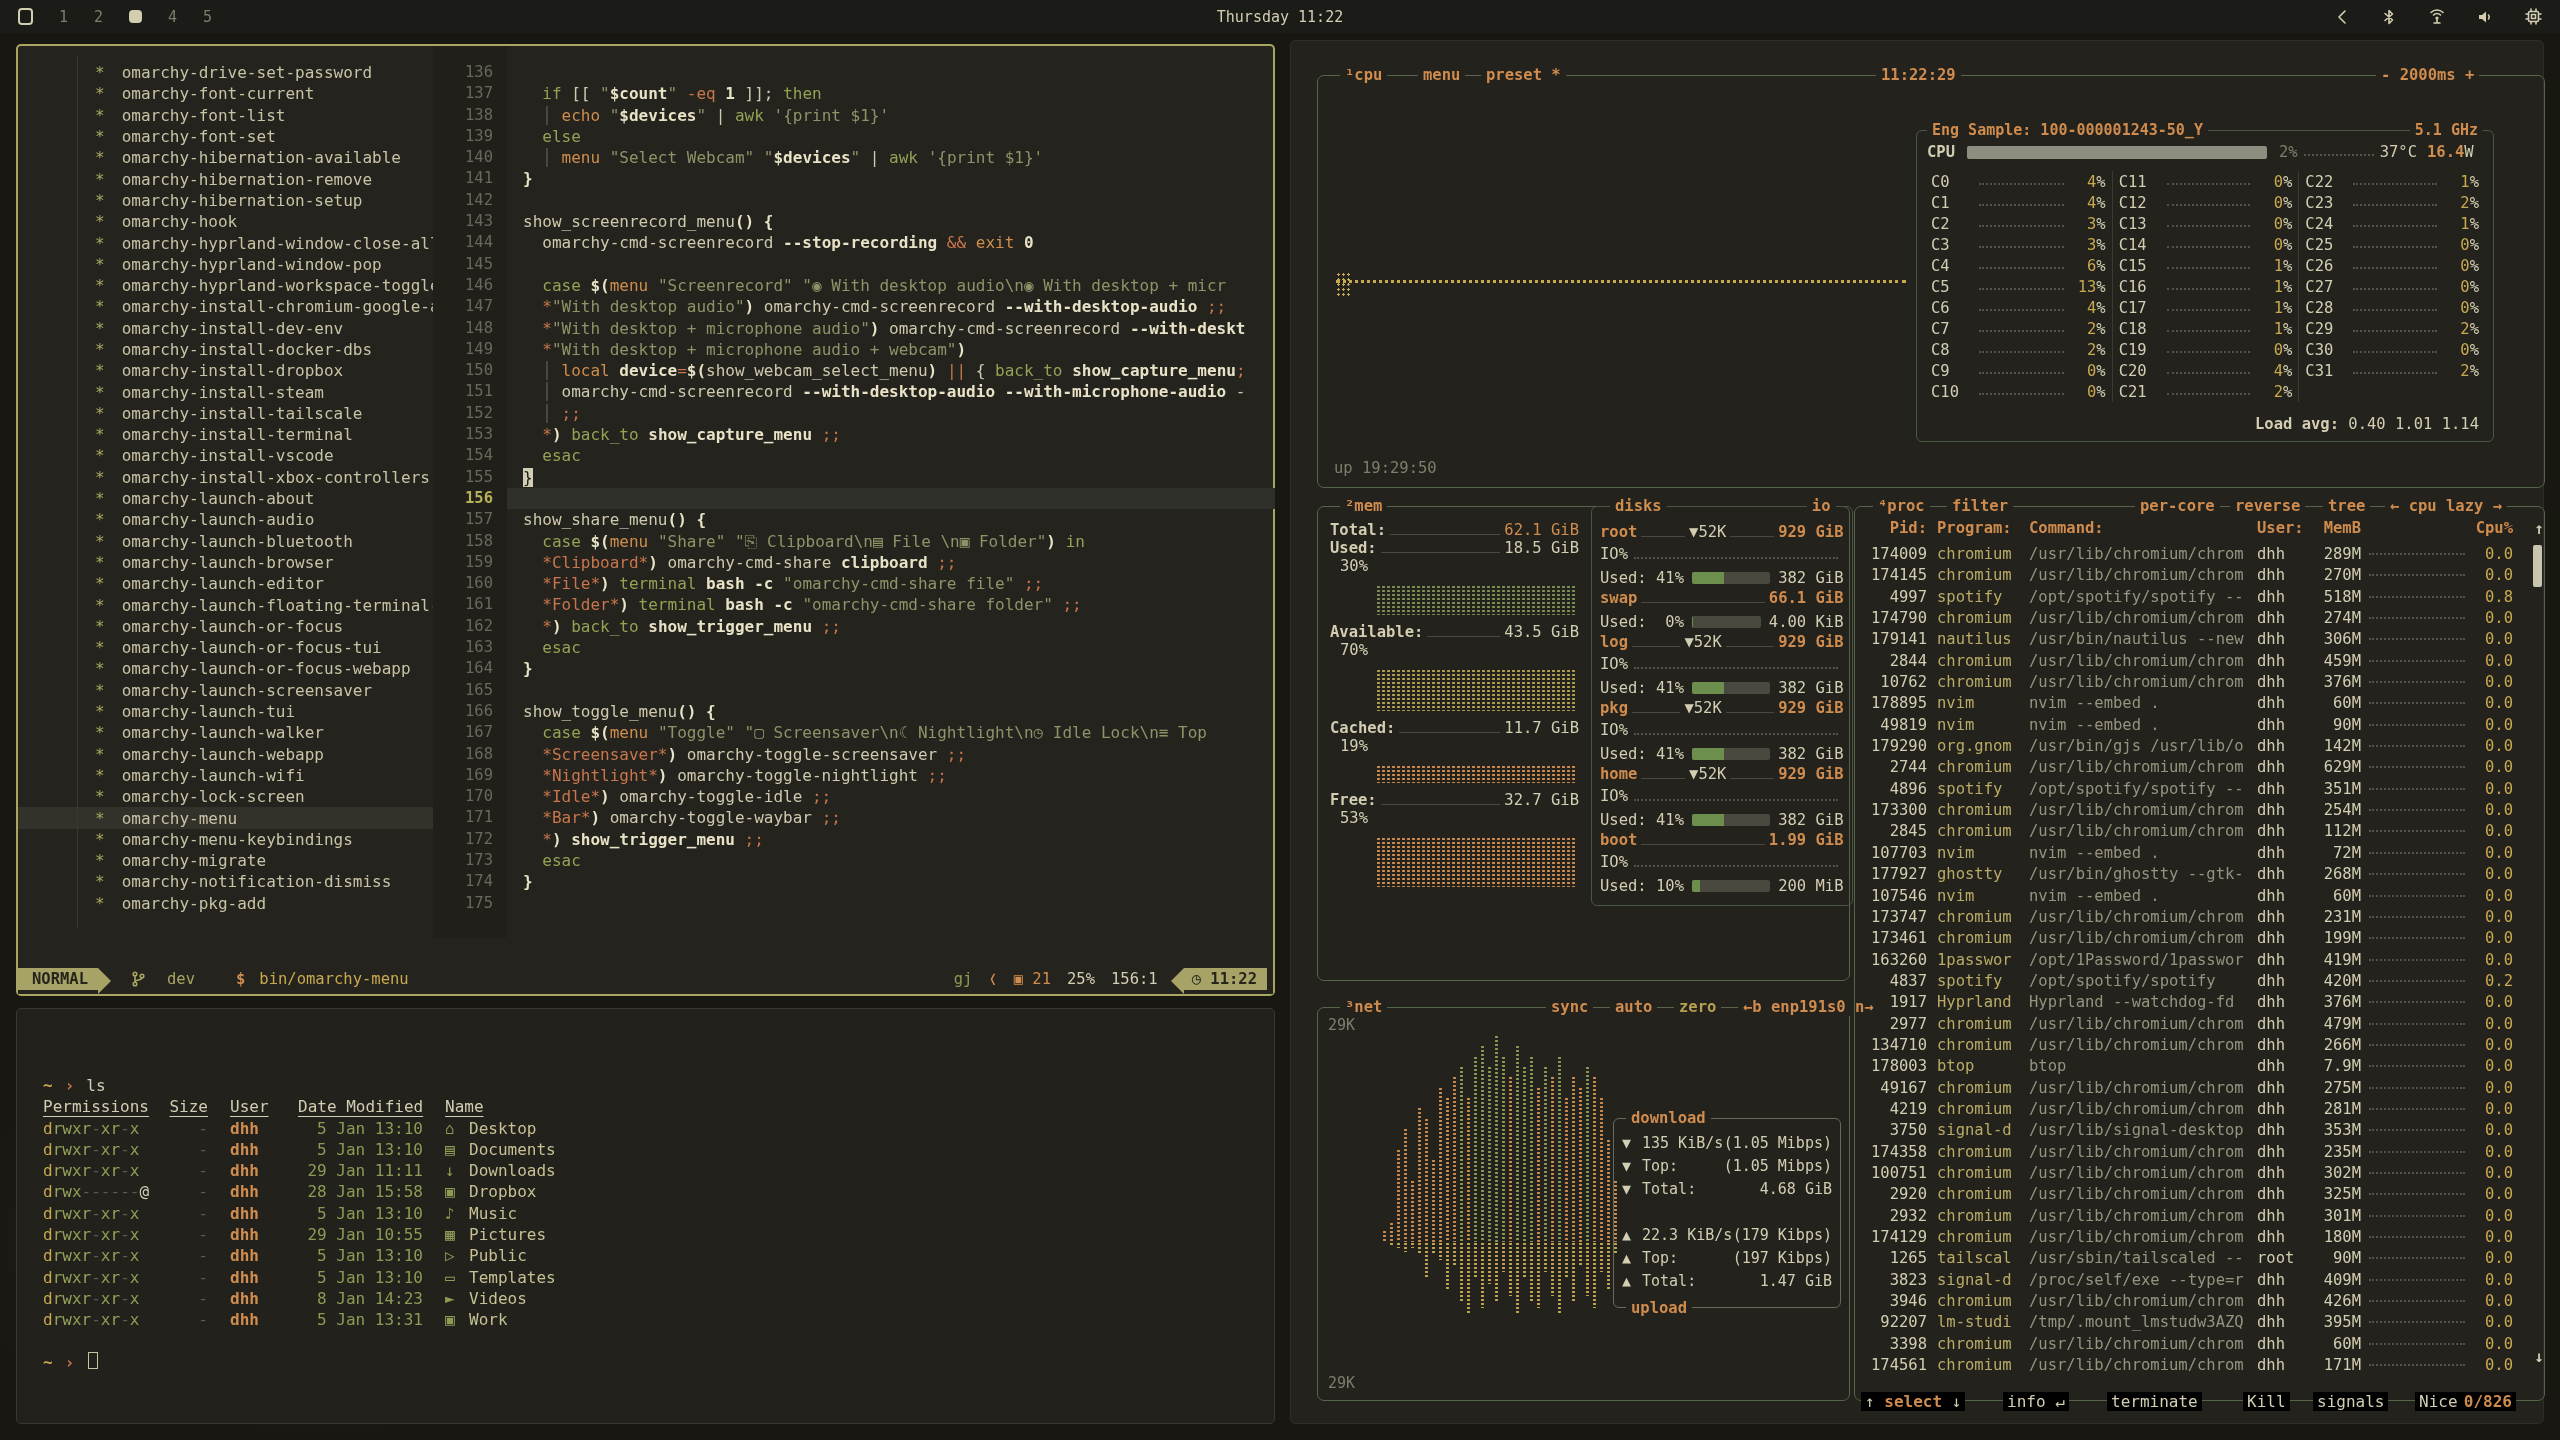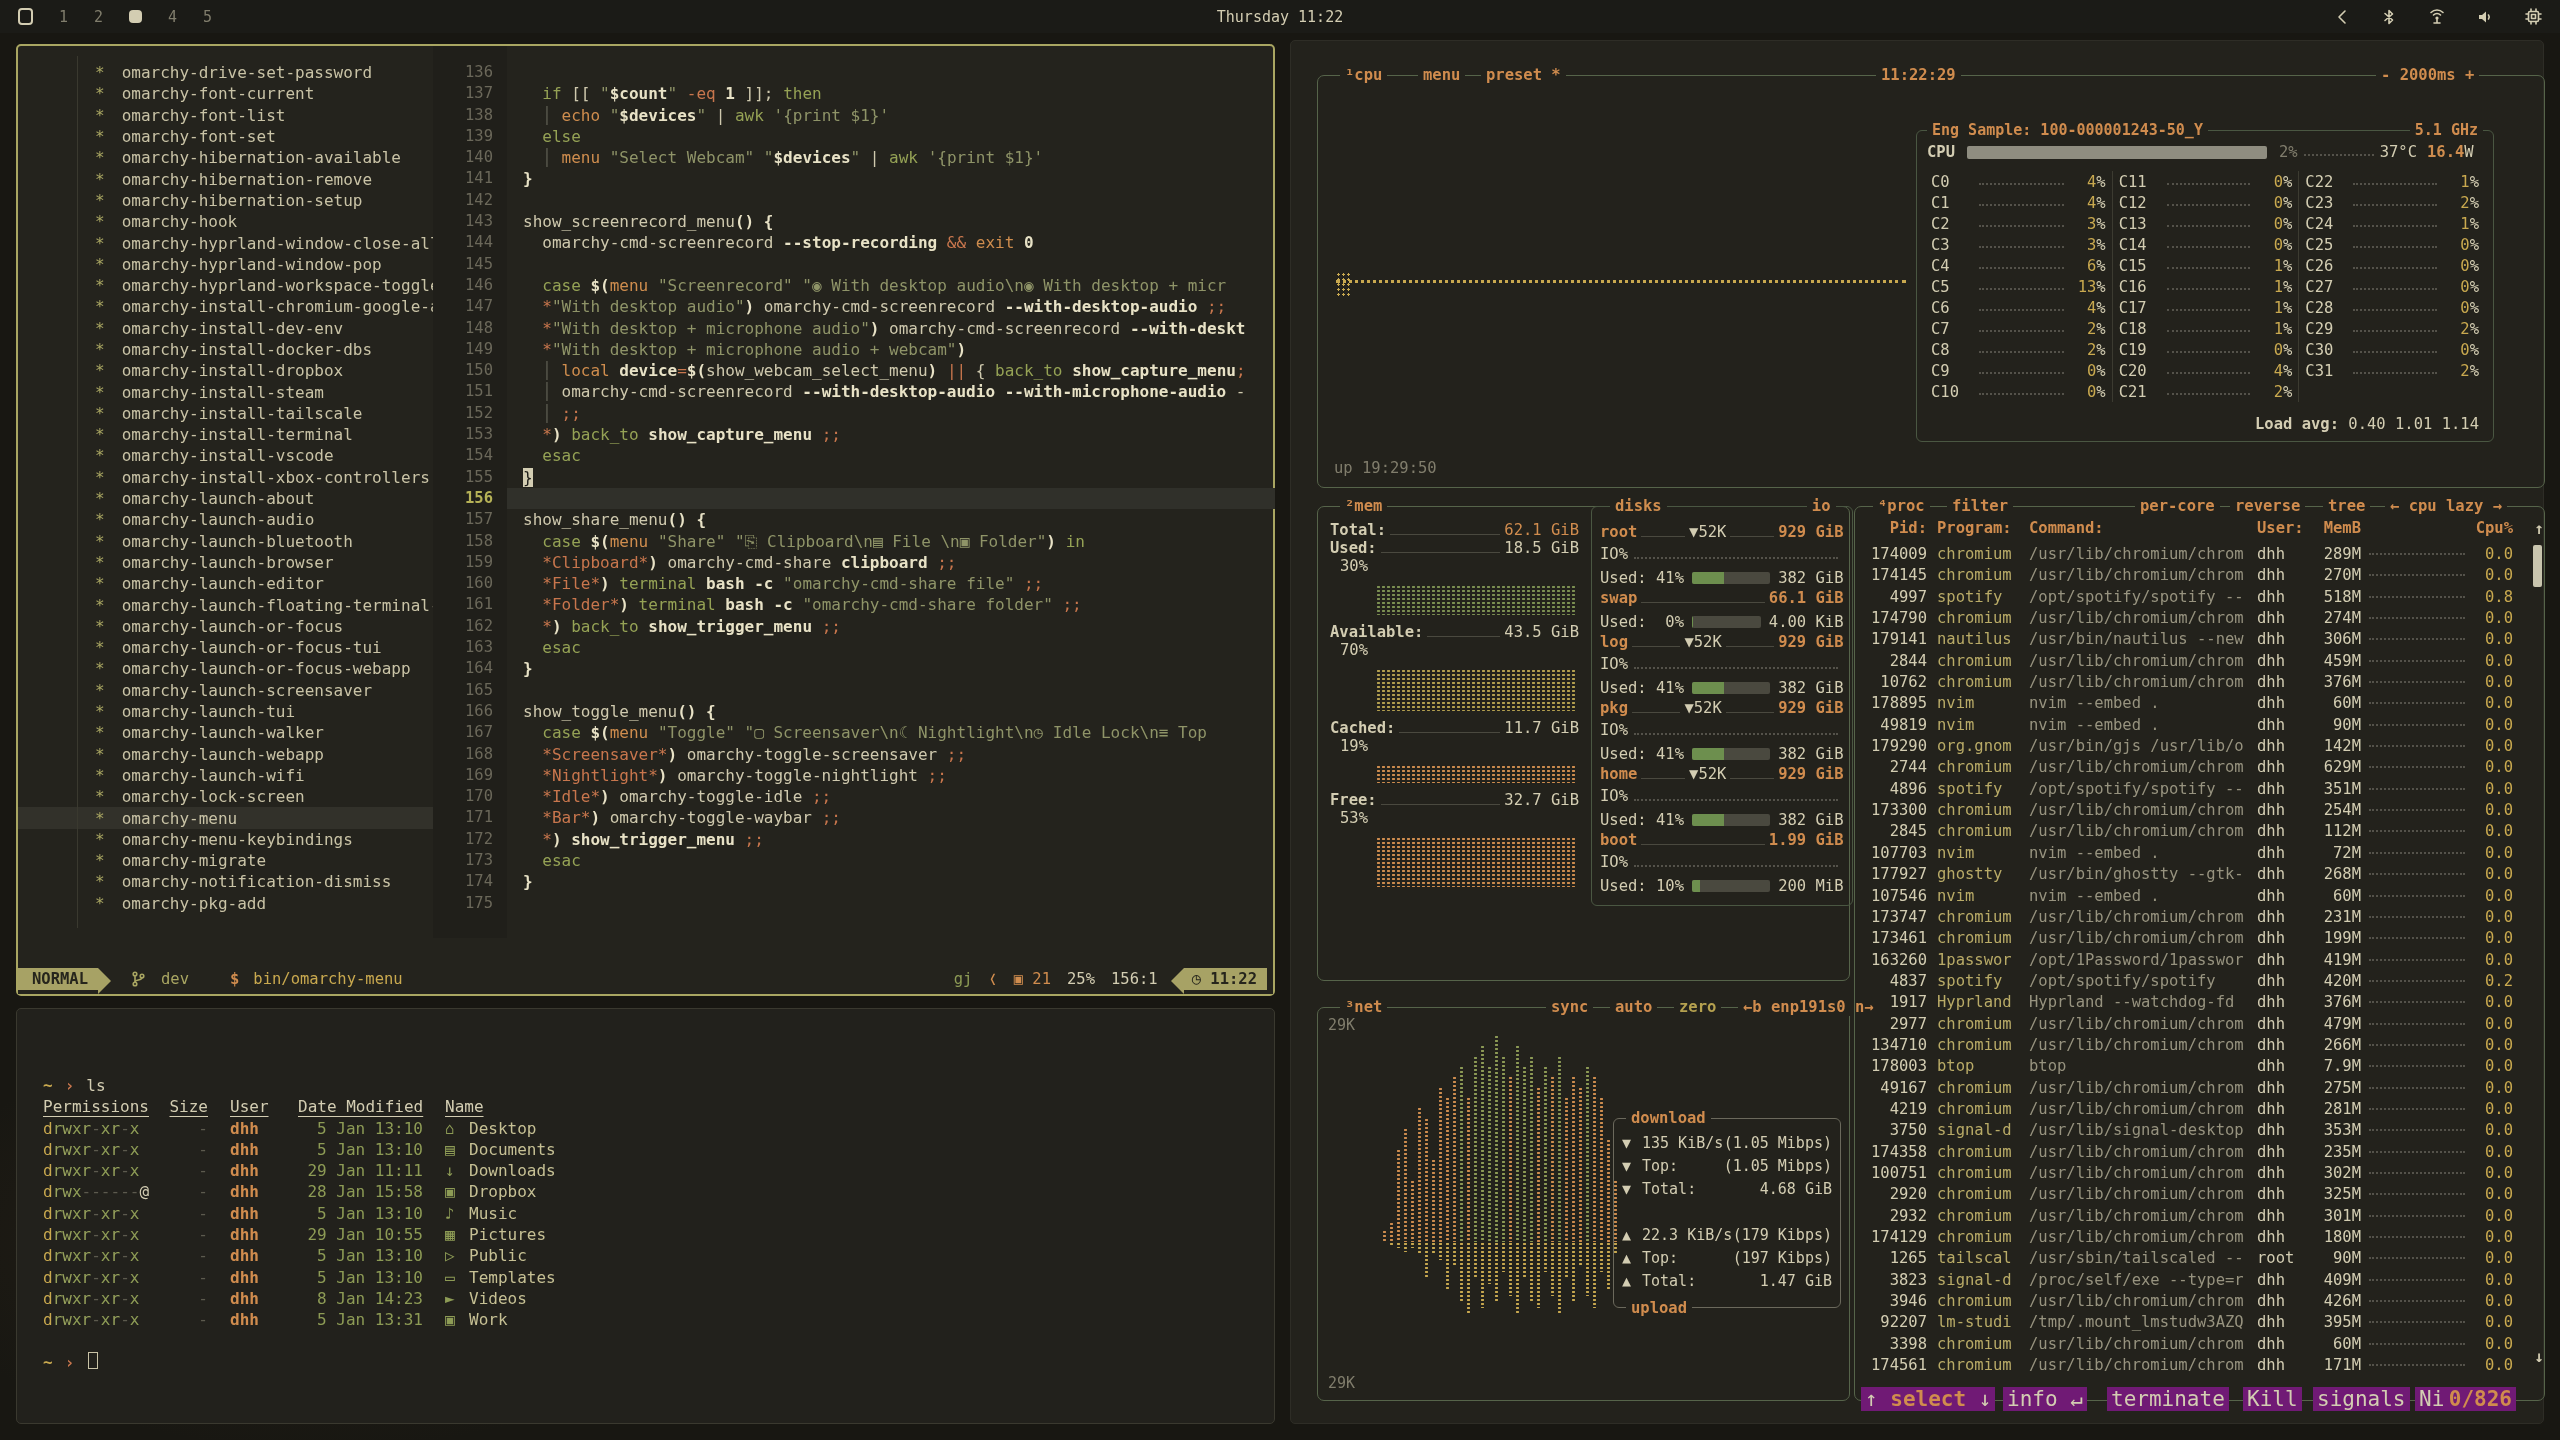--- a/index.html
+++ b/index.html
@@ -43,21 +43,21 @@
   #cursorline{position:absolute;left:415px;top:0;width:842px;height:21.3px;background:#30302a;z-index:0}
   #gutter,.code-line{position:relative;z-index:1}
   .tk-k{color:#95a255}.tk-fn{color:#cf8d4e}.tk-s{color:#8f9468}
   .tk-v{color:#e8e2c6;font-weight:bold}.tk-p{color:#cfc9ae}
   .tk-op{color:#c8764d}.tk-b{color:#e8e2c6;font-weight:bold}.tk-d{color:#5f5e52}
   .tk-cur{background:#d3cdb2;color:#1d1d18}
   
   #statusline{position:absolute;left:0;bottom:0;width:100%;height:30px;display:flex;align-items:center;background:#24231d;font-size:15.5px}
   #mode-badge{position:relative;background:#a7a265;color:#26251c;font-weight:bold;padding:2px 10px 2px 14px;margin-left:0}
   #mode-badge:after{content:"";position:absolute;right:-13px;top:0;border-top:13px solid transparent;border-bottom:13px solid transparent;border-left:13px solid #a7a265}
-  #branch{display:flex;align-items:center;gap:16px;margin-left:34px;color:var(--olive)}
+  #branch{display:flex;align-items:center;gap:22px;margin-left:34px;color:var(--olive)}
   #sl-file{margin-left:41px;color:var(--yellow)}
   #sl-file .dollar{color:var(--orange);font-weight:bold;margin-right:14px}
   #sl-right{position:absolute;right:6px;display:flex;align-items:center;gap:16px}
   .sl-green{color:var(--green)} .sl-or{color:var(--orange)} .sl-fg{color:var(--fg)}
   #time-badge{position:relative;background:#a7a265;color:#26251c;font-weight:bold;padding:2px 10px 2px 8px;margin-left:10px}
   #time-badge:before{content:"";position:absolute;left:-13px;top:0;border-top:13px solid transparent;border-bottom:13px solid transparent;border-right:13px solid #a7a265}
   
   #terminal{left:16px;top:1008px;width:1259px;height:416px;border:1px solid #3a392f;background:#22211c}
   #term-in{position:absolute;left:26px;top:66px;right:20px}
   .t-row{height:21.3px;line-height:21.3px;white-space:pre;display:flex}
@@ -145,21 +145,21 @@
   #prochead .h-pid{width:62px;text-align:right}
   #prochead .h-prog{width:92px;margin-left:10px}
   #prochead .h-cmd{width:228px}
   #prochead .h-user{width:52px}
   #prochead .h-mem{width:52px;text-align:right;color:var(--orange)}
   #prochead .h-gap{width:112px}
   #prochead .h-cpu{width:40px;text-align:right}
   #sortarrow{position:absolute;right:0px;top:12px;color:var(--fg);font-weight:bold}
   #procscroll{position:absolute;right:2px;top:38px;width:9px;height:42px;background:#c9c5ae;border-radius:2px}
   #procdown{position:absolute;right:0px;bottom:34px;color:var(--fg);font-weight:bold}
-  .pfoot{position:absolute;bottom:-11px;background:#701a75;padding:0 4px;font-size:21px;white-space:pre}
+  .pfoot{position:absolute;bottom:-11px;background:#000000;padding:0 4px;font-size:16px;white-space:pre}
   .pfoot .o{color:var(--orange);font-weight:bold}
   .pfoot .w{color:var(--fg)}
   
   .icon-stroke{stroke:var(--fg);stroke-width:1.6;fill:none;stroke-linecap:round;stroke-linejoin:round}
 </style>
 </head>
 <body>
 
 <div id="root">
 

